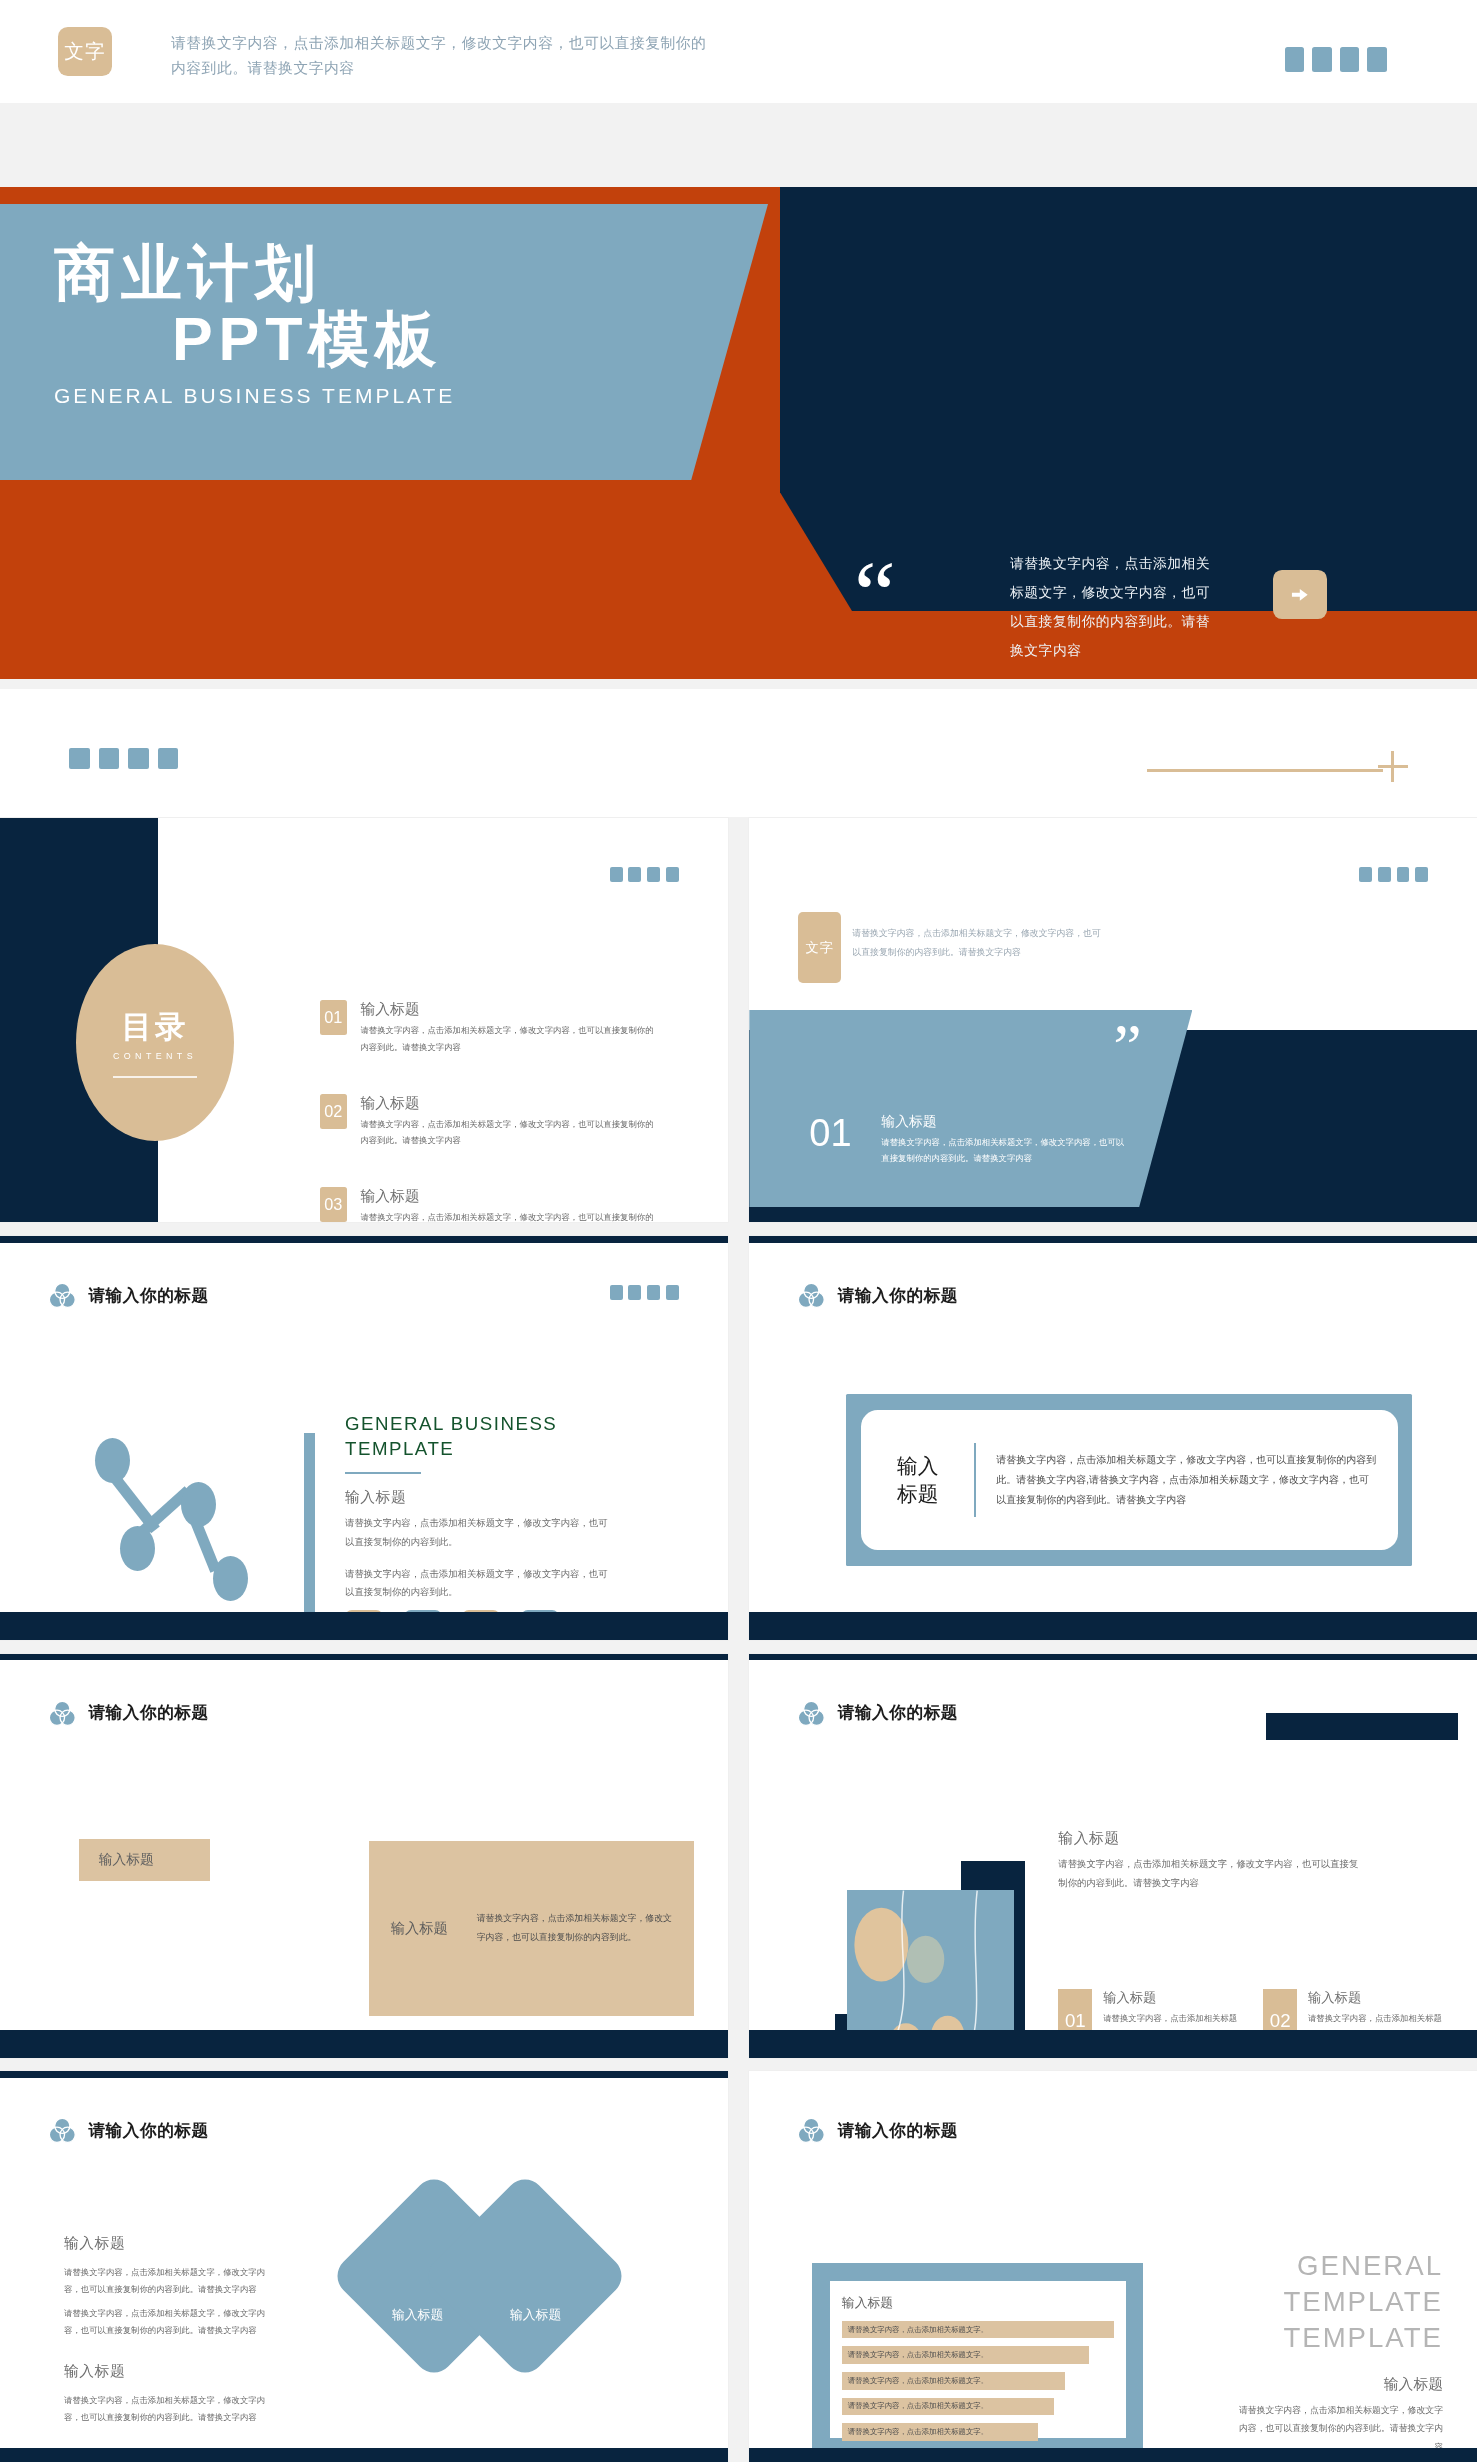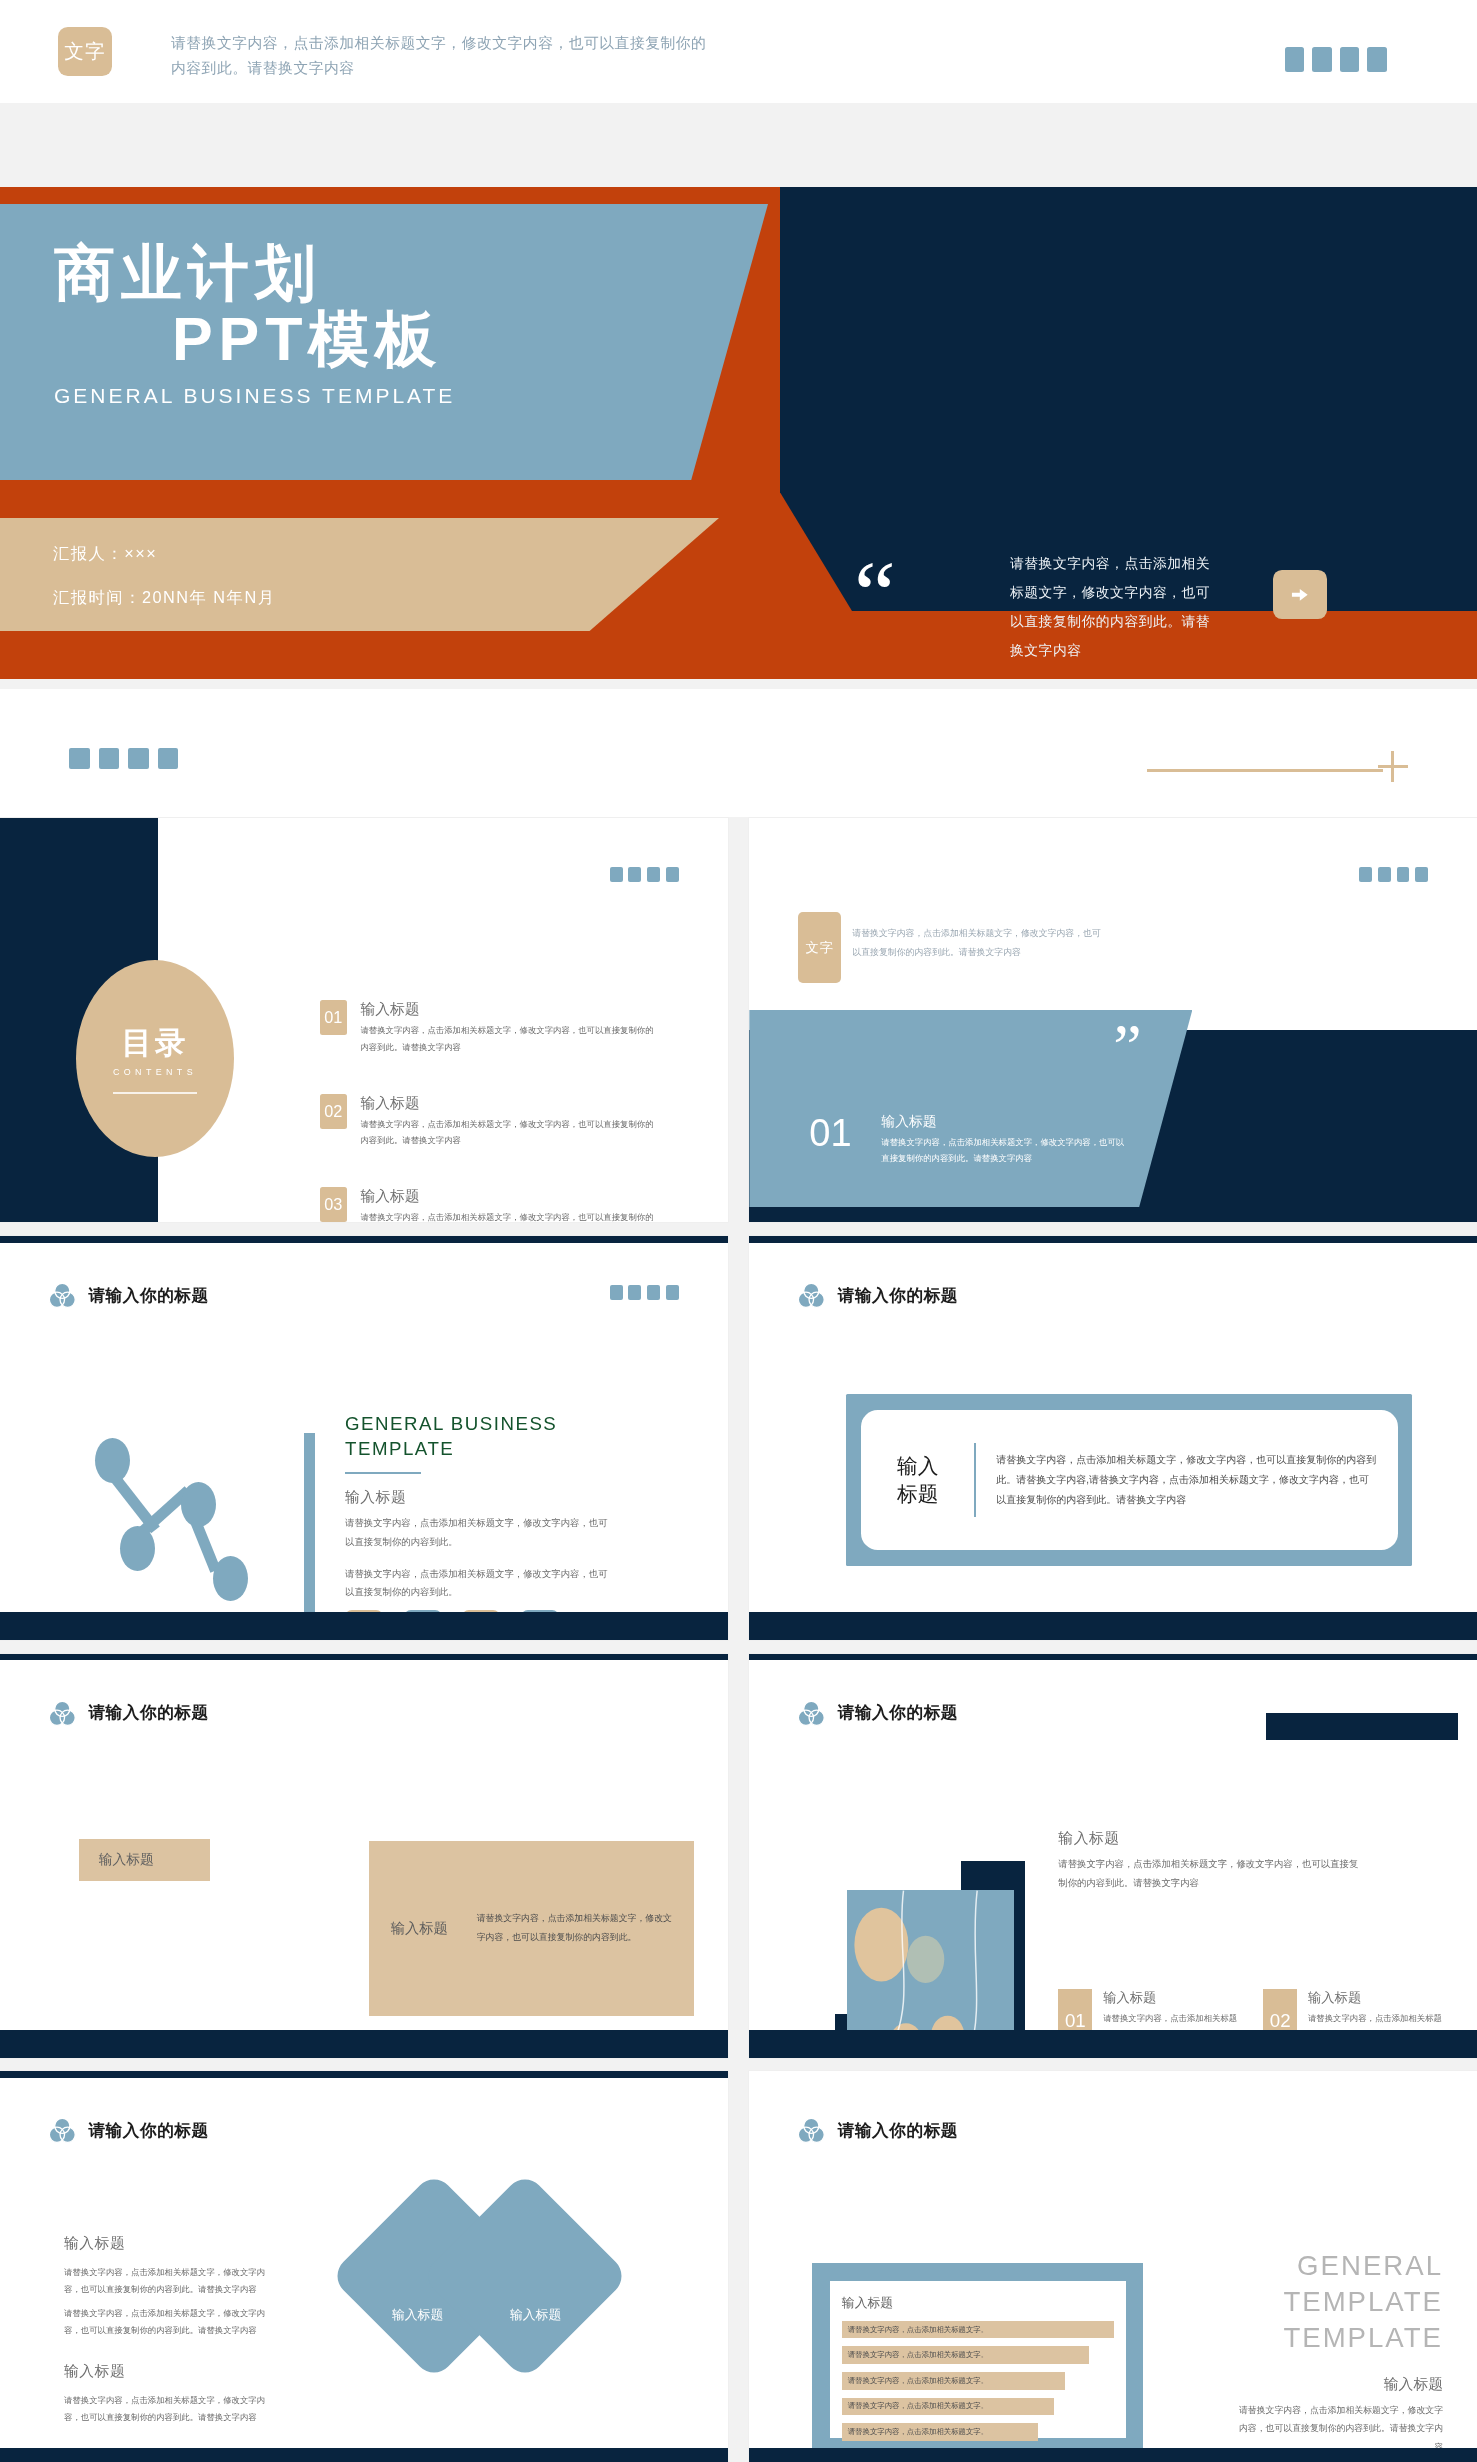--- a/index.html
+++ b/index.html
@@ -106,21 +106,21 @@
   .navy-bot{ position:absolute; left:0; bottom:0; width:100%; height:27.6px; background:var(--navy); }
   .navy-top{ position:absolute; left:0; top:0; width:100%; height:6.9px; background:var(--navy); }
 
   .h2{ font-size:14.8px; color:#6f6f6f; letter-spacing:0.5px; }
   .p{ font-size:9.4px; line-height:2.0; color:#6b6b6b; }
   .p-sm{ font-size:8.4px; line-height:2.0; color:#6b6b6b; }
 
   
   .toc-navy{ position:absolute; left:0; top:0; width:158px; height:100%; background:var(--navy); }
   .toc-oval{
-    position:absolute; left:76px; top:142px; width:158px; height:197px;
+    position:absolute; left:76px; top:126px; width:158px; height:197px;
     background:var(--tan); border-radius:50%;
     display:flex; flex-direction:column; align-items:center; justify-content:center; color:#fff;
   }
   .toc-oval .cn{ font-size:30.5px; font-weight:bold; letter-spacing:3px; }
   .toc-oval .en{ font-size:8.9px; letter-spacing:4.4px; margin-top:3px; }
   .toc-oval .ln{ width:84px; height:1.5px; background:#fff; margin-top:14.8px; opacity:.8; }
   .toc-items{ position:absolute; left:320px; top:182px; width:340px; }
   .toc-item{ display:flex; gap:13.8px; margin-bottom:38px; }
   .toc-num{
     width:26.6px; height:35px; background:var(--tan); border-radius:2.5px; flex:0 0 26.6px;
@@ -225,24 +225,20 @@
 <div class="hero">
   <div class="hero-navy"></div>
   <div class="hero-blue"></div>
 
   <div class="hero-title">
     <div class="l1">商业计划</div>
     <div class="l2">PPT模板</div>
     <div class="l3">GENERAL BUSINESS TEMPLATE</div>
   </div>
 
-  <div class="hero-tan">
-    <div class="r1">汇报人：×××</div>
-    <div class="r2">汇报时间：20NN年 N年N月</div>
-  </div>
 
   <div class="hero-quote-mark">“</div>
   <div class="hero-quote-text">请替换文字内容，点击添加相关标题文字，修改文字内容，也可以直接复制你的内容到此。请替换文字内容</div>
   <div class="hero-arrow">
     <svg viewBox="0 0 24 24" width="23.6" height="23.6" fill="#fff">
       <path d="M4 10h8V6l8 6-8 6v-4H4z"></path>
     </svg>
   </div>
 </div>
 

